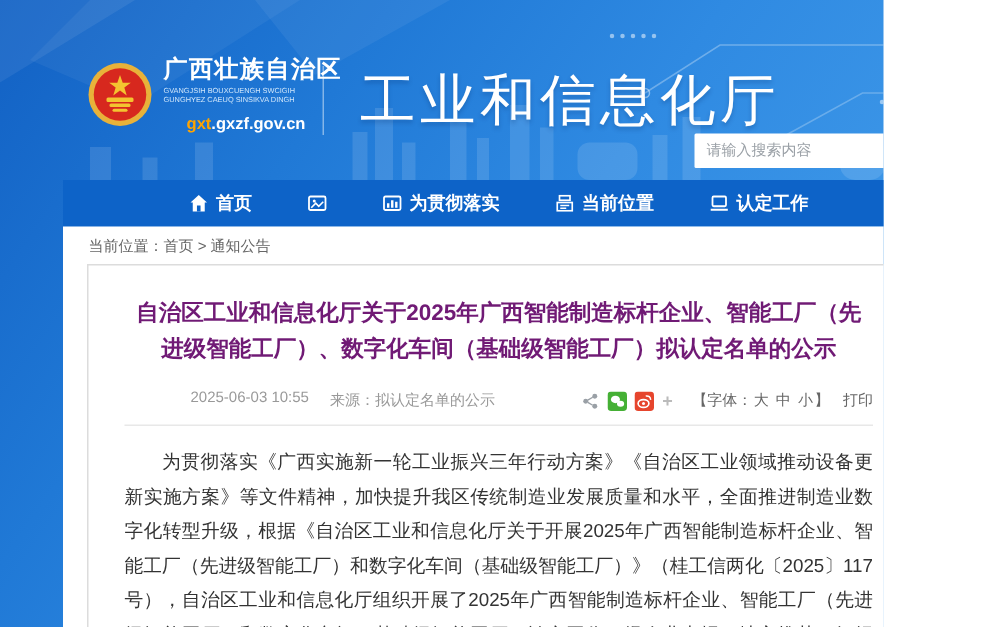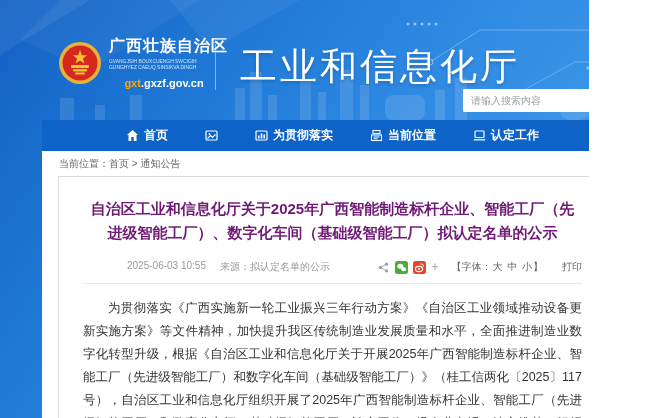--- a/index.html
+++ b/index.html
@@ -48,21 +48,21 @@
     font-size:15px; font-weight:bold; color:#701a75; text-align:center; line-height:24px;
     margin:0 auto; width:99%;
   }
   .meta-row { margin-top:15px; display:flex; justify-content:space-between; align-items:center; font-size:10px; color:#999; }
   .meta-left { display:flex; gap:14px;margin-left:44px; }
   .meta-right { display:flex; align-items:center; gap:5px; color:#666; }
   .share-ic { width:13px; height:13px; display:inline-flex; align-items:center; justify-content:center; cursor:pointer; }
   .plus { color:#bbb; font-size:12px; font-weight:bold; cursor:pointer; }
   .font-ctl { margin-left:8px; font-size:10px; color:#666; white-space:nowrap;text-align:right; }
   .font-ctl .fs { cursor:pointer; margin:0 1px; }
-  .print { margin-left:14px; cursor:pointer; color:#666; }
+  .print { margin-left:4px; cursor:pointer; color:#666; }
   .meta-divider { border:none; border-top:1px solid #e8e8e8; margin-top:9px; }
   .article-body {
     margin-top:13px; font-size:12.5px; color:#333; line-height:23px;
     text-indent:2em; text-align:justify;
   }
 </style>
 </head>
 <body>
 
 <div class="page">

